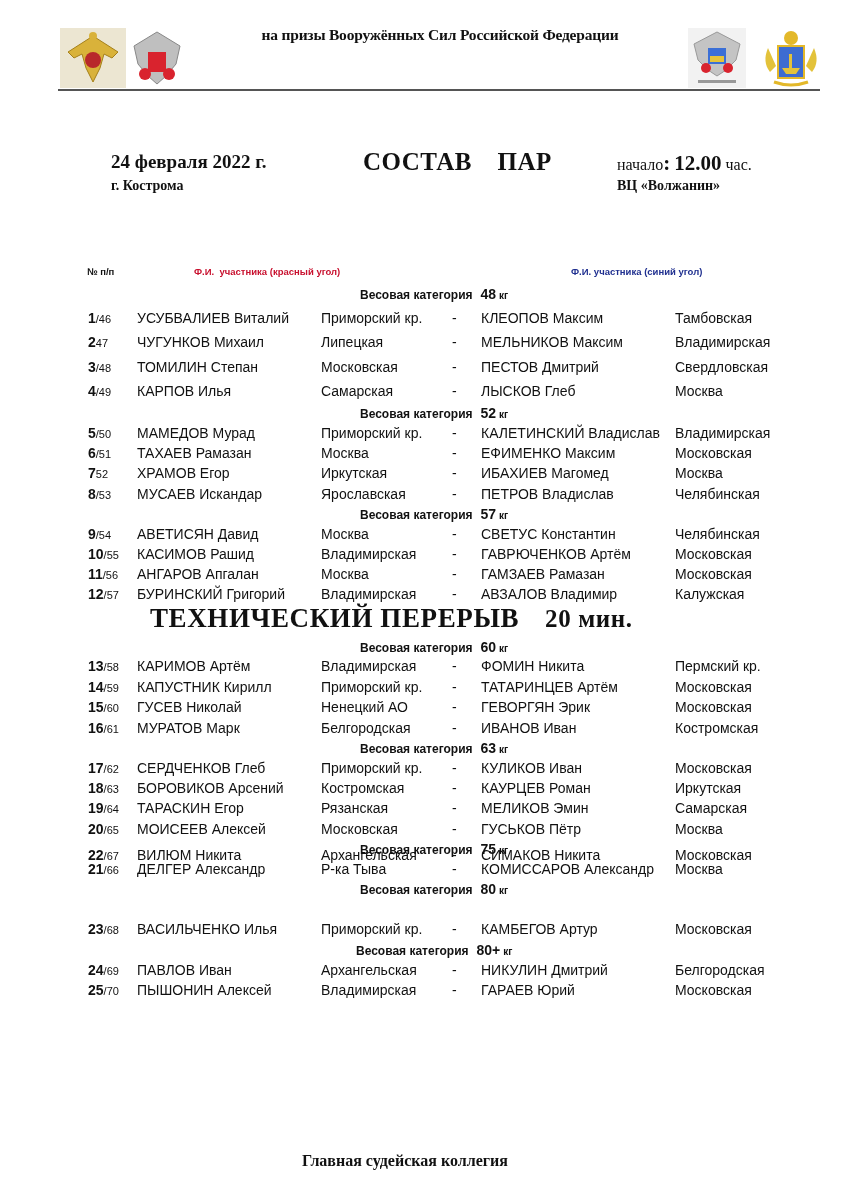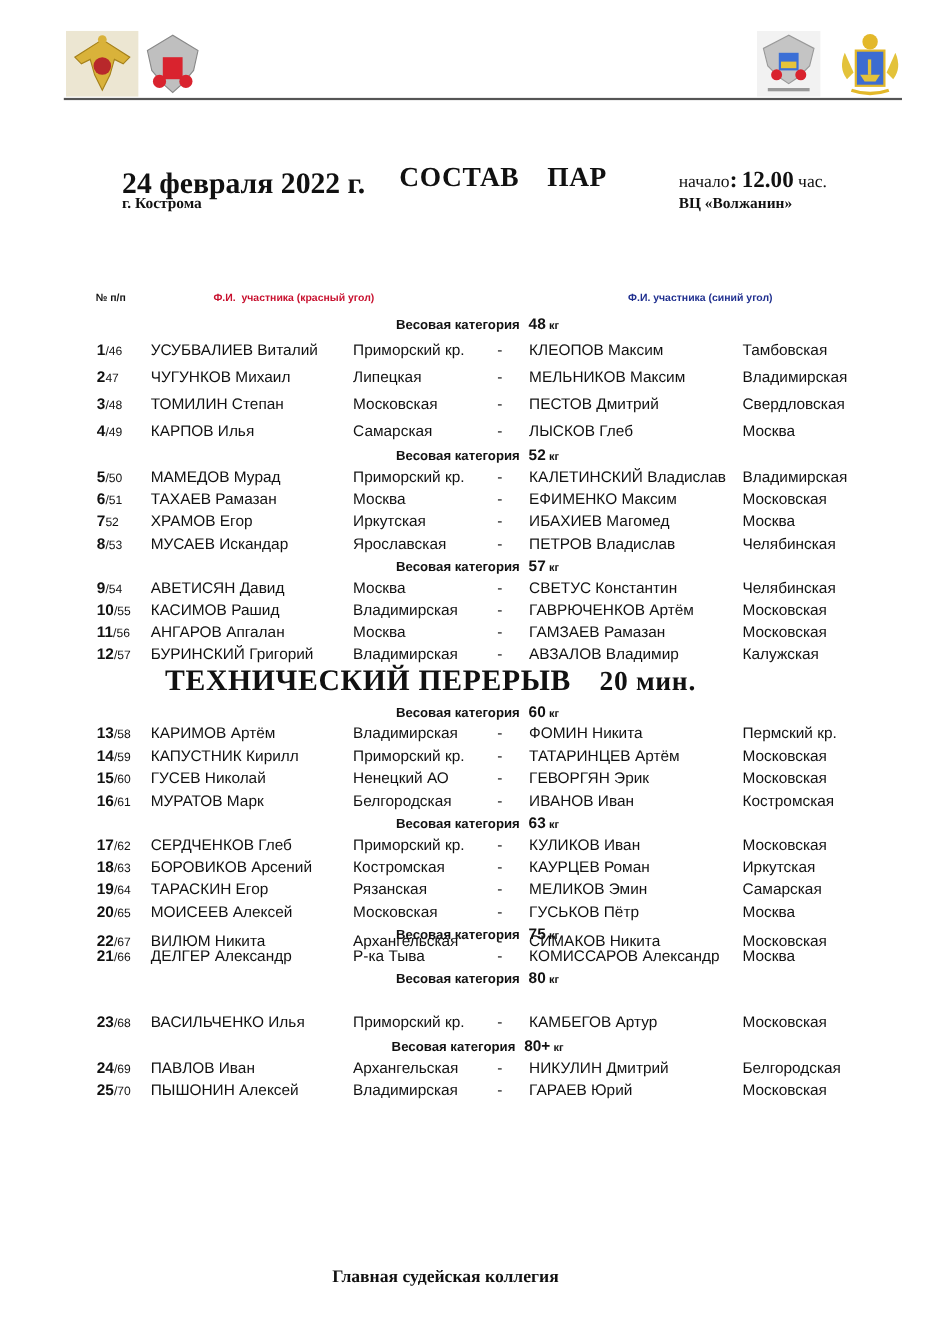--- a/index.html
+++ b/index.html
@@ -8,21 +8,21 @@
   .sans { font-family: "Liberation Sans", "DejaVu Sans", sans-serif; }
 
   
   .banner { position: absolute; left: 58px; top: 22px; width: 760px; height: 68px; }
   .banner-line { position: absolute; left: 58px; top: 89px; width: 762px; height: 2px; background: #555; }
   .logo { position: absolute; top: 28px; }
   .banner-title { position: absolute; left: 195px; top: 25px; width: 490px; text-align: center;
     font-weight: bold; font-size: 15.5px; line-height: 20px; letter-spacing: -0.2px; }
 
   
-  .date { position: absolute; left: 111px; top: 151px; font-size: 27px; font-weight: bold; }
+  .date { position: absolute; left: 111px; top: 151px; font-size: 19px; font-weight: bold; }
   .city { position: absolute; left: 111px; top: 178px; font-size: 14px; font-weight: bold; }
   .title { position: absolute; left: 363px; top: 148px; font-size: 25px; font-weight: bold; letter-spacing: 0.5px; word-spacing: 6px; text-align: center; }
   .start { position: absolute; left: 617px; top: 151px; font-size: 16px; }
   .start b { font-size: 21px; }
   .venue { position: absolute; left: 617px; top: 178px; font-size: 14px; font-weight: bold; }
 
   
   .hdr { position: absolute; top: 266px; font-size: 9.5px; font-weight: bold; }
   .hdr-num { left: 87px; color: #111; }
   .hdr-red { left: 194px; color: #c8102e; }
@@ -80,20 +80,21 @@
   <circle cx="31" cy="10" r="7" fill="#e3b82a"></circle>
   <path d="M8 20 Q2 34 10 44 L16 38 Z" fill="#e3c23a"></path>
   <path d="M54 20 Q60 34 52 44 L46 38 Z" fill="#e3c23a"></path>
   <rect x="18" y="18" width="26" height="32" fill="#3d6cd1" stroke="#e3b82a" stroke-width="2"></rect>
   <path d="M22 40 L40 40 L36 46 L26 46 Z" fill="#e3c23a"></path>
   <rect x="29" y="26" width="3" height="14" fill="#e3c23a"></rect>
   <path d="M14 54 Q31 60 48 54" stroke="#e3b82a" stroke-width="3" fill="none"></path>
 </svg>
 
 <div class="banner-title serif">
+  <div>на призы Вооружённых Сил Российской Федерации</div>
 </div>
 <div class="banner-line"></div>
 
 <div class="date serif">24 февраля 2022 г.</div>
 <div class="city serif">г. Кострома</div>
 <div class="title serif" style="white-space:pre;">СОСТАВ  ПАР</div>
 <div class="start serif">
   <span>начало</span><b>:</b>
   <b>12.00</b>
   <span>час.</span>

